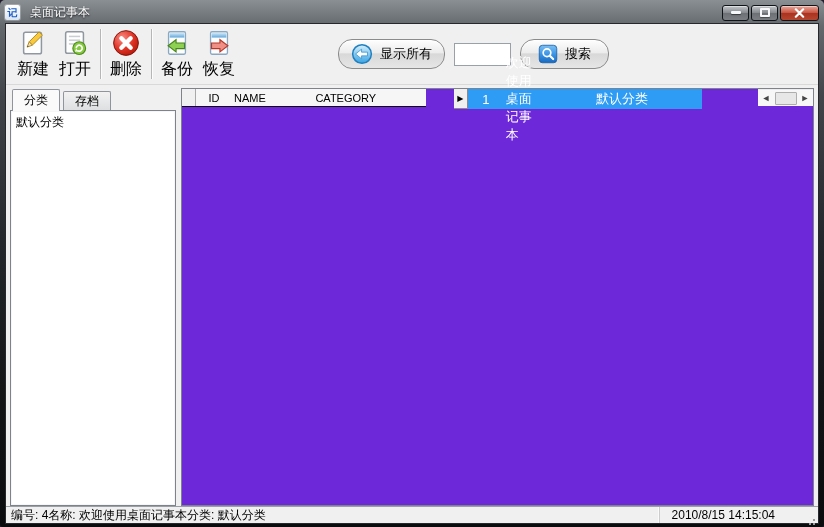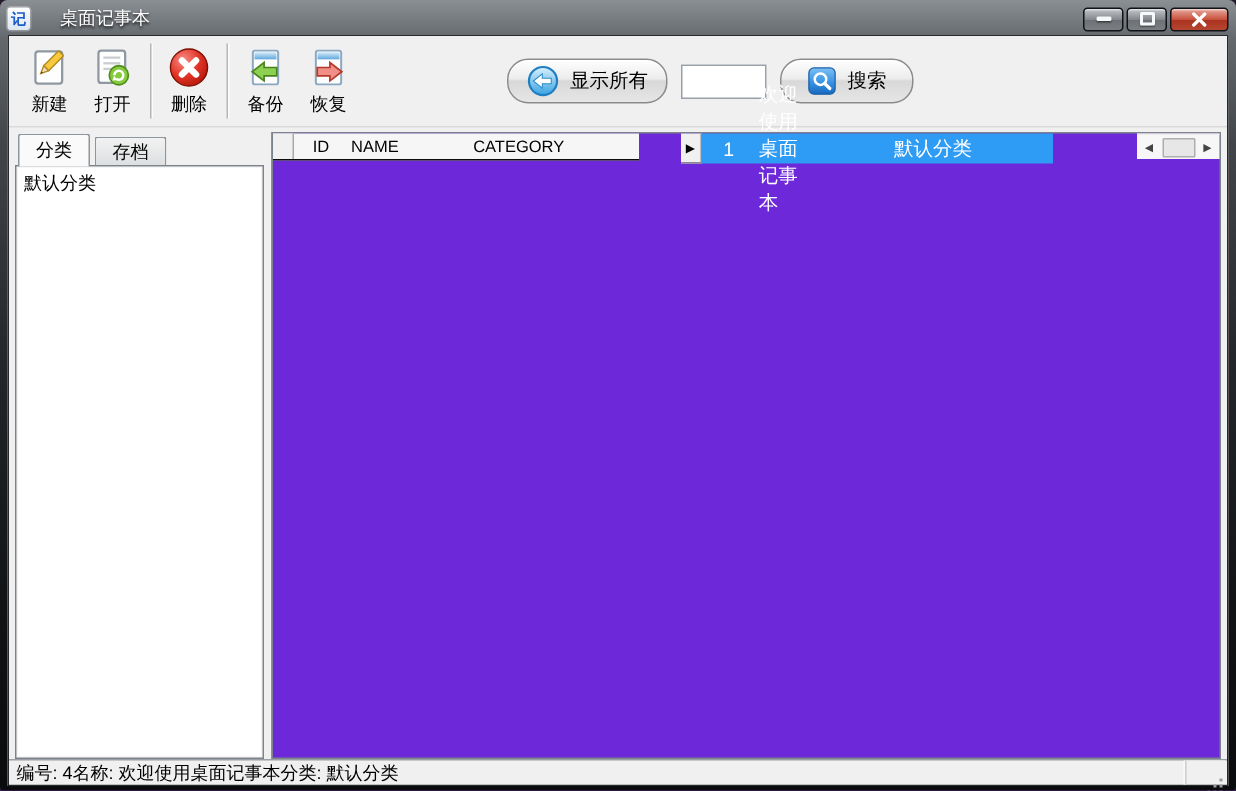--- a/index.html
+++ b/index.html
@@ -10,38 +10,38 @@
     background:linear-gradient(180deg,#8a8f94 0%,#63686d 5%,#42464b 18%,#24272b 45%,#121416 75%,#0a0b0c 100%);
     border-radius:5px 5px 3px 3px;
     display:flex; flex-direction:column;
   }
 
   
   .titlebar{ height:23px; display:flex; align-items:center; padding:2px 5px 0 5px; }
   .app-icon{ width:15px; height:15px; border-radius:2px; background:linear-gradient(#ffffff,#dbe6f2);
     display:flex; align-items:center; justify-content:center;
     color:#1b5cc8; font-size:10px; font-weight:bold; box-shadow:0 0 0 1px rgba(255,255,255,.25); }
-  .title-text{ color:#ffffff; font-size:12px; margin-left:20px; text-shadow:0 1px 2px rgba(0,0,0,.9); }
+  .title-text{ color:#ffffff; font-size:12px; margin-left:10px; text-shadow:0 1px 2px rgba(0,0,0,.9); }
   .win-controls{ margin-left:auto; display:flex; gap:2px; }
   .winbtn{ height:16px; border-radius:3px; border:1px solid #101317;
     box-shadow:inset 0 1px 0 rgba(255,255,255,.45); display:flex; align-items:center; justify-content:center; cursor:default;}
   .winbtn.min,.winbtn.max{ width:27px; background:linear-gradient(#c2c6ca,#85898e 50%,#6d7176 51%,#7b7f84); }
   .winbtn.close{ width:39px; background:linear-gradient(#e7a89e,#c8513c 50%,#a93320 51%,#b5462f); }
   .glyph-min{ width:10px; height:3px; background:#f6f8fa; border-radius:1px; box-shadow:0 1px 1px rgba(0,0,0,.5); }
   .glyph-max{ width:10px; height:9px; border:2px solid #f6f8fa; border-radius:1px; box-shadow:0 1px 1px rgba(0,0,0,.4); }
 
   
   .app-body{ flex:1; margin:0 5px 3px 5px; background:#f0f0f0; border:1px solid #26282b;
     display:flex; flex-direction:column; min-height:0; }
 
   
   .toolbar{ height:61px; display:flex; align-items:center; padding:2px 6px; border-bottom:1px solid #d9d9d9; background:#f0f0f0; }
   .tool-btn{ width:42px; height:54px; display:flex; flex-direction:column; align-items:center; justify-content:center;
     gap:1px; border:1px solid transparent; border-radius:3px; background:transparent; cursor:default; }
-  .tool-btn .lbl{ font-size:12px; color:#000; white-space:nowrap; }
+  .tool-btn .lbl{ font-size:16px; color:#000; white-space:nowrap; }
   .tool-sep{ width:1px; height:50px; background:#b6b6b6; box-shadow:1px 0 0 #fcfcfc; margin:0 4px; }
 
   .search-group{ display:flex; align-items:center; margin-left:98px; gap:9px; }
   .push-btn{ height:30px; display:flex; align-items:center; gap:7px; padding:0 12px;
     border:1px solid #8b8b8b; border-radius:14px; font-size:13px; color:#000;
     background:linear-gradient(180deg,#fefefe,#ececec 45%,#d8d8d8 50%,#e6e6e6);
     box-shadow:inset 0 1px 0 #ffffff; cursor:default; }
   .push-btn.search{ padding:0 17px; }
   .search-input{ width:57px; height:23px; border:1px solid #98a0a8; font-size:12px; padding:1px 4px; background:#fff; }
 
@@ -268,18 +268,19 @@
       </div>
     </div>
 
     <div class="statusbar">
       <div class="sb-left">
         <span>编号: 4</span>
         <span>名称: 欢迎使用桌面记事本</span>
         <span>分类: 默认分类</span>
       </div>
       <div class="sb-right">
+        <span class="sb-date">2010/8/15 14:15:04</span>
         <div class="grip"></div>
       </div>
     </div>
 
   </div>
 </div>
 
 </body></html>

